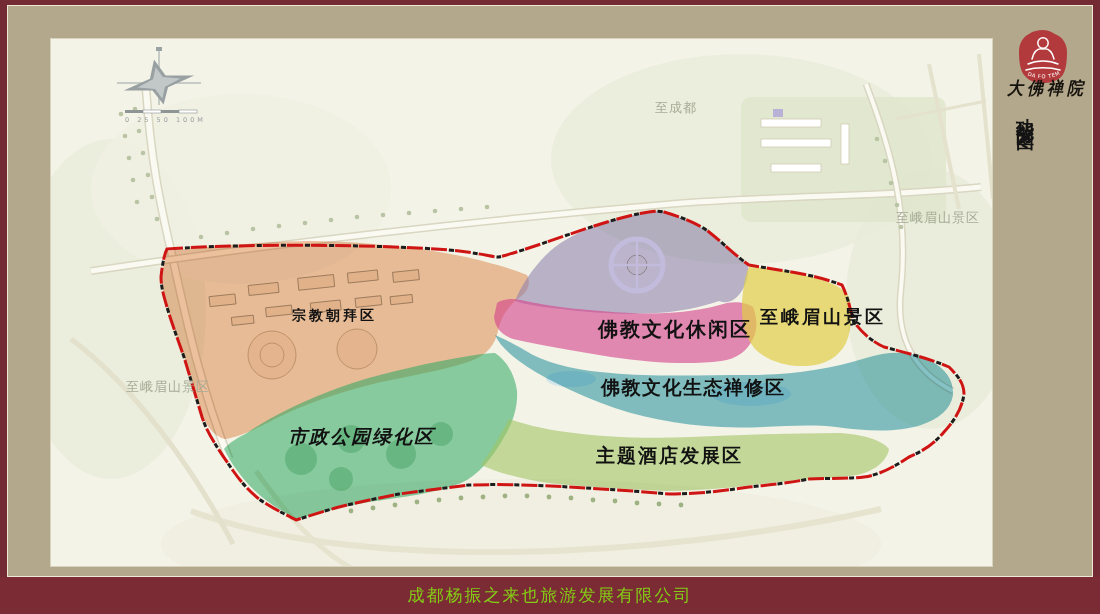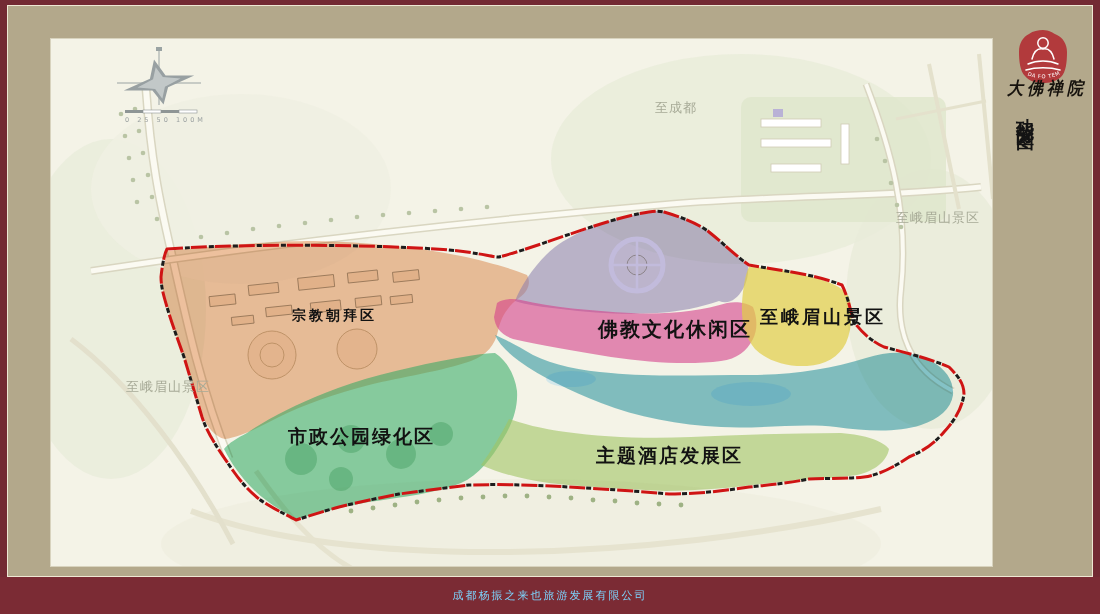--- a/index.html
+++ b/index.html
@@ -37,21 +37,21 @@
   .vtitle{
     position:absolute;left:20px;top:92px;
     writing-mode:vertical-rl;text-orientation:upright;
     font-size:18px;font-weight:bold;letter-spacing:4px;color:#141414;
   }
   .footer{
     position:absolute;left:0;bottom:0;width:100%;height:37px;
     background:#7b2b34;display:flex;align-items:center;justify-content:center;
   }
   .footer span{
-    color:#7dd3fc;font-size:11px;letter-spacing:2px;
+    color:#84cc16;font-size:17px;letter-spacing:2px;
   }
 </style>
 </head>
 <body>
 
 <div class="page">
   <div class="mat">
 
     <div class="map-area">
       <svg width="943" height="529" viewBox="0 0 943 529">
@@ -194,21 +194,22 @@
             <rect x="44" y="63" width="18" height="3" fill="#8e9595"></rect>
             <rect x="62" y="63" width="18" height="3" fill="#ffffff" stroke="#8e9595" stroke-width="0.6"></rect>
             <text x="8" y="75" font-size="6.5" fill="#9aa0a0" letter-spacing="3">0 25 50 100M</text>
           </g>
         </g>
       </svg>
 
       <div class="zone-label" style="left:241px;top:269px;font-size:14px;letter-spacing:3px;">宗教朝拜区</div>
       <div class="zone-label" style="left:547px;top:280px;font-size:20px;letter-spacing:2px;">佛教文化休闲区</div>
       <div class="zone-label" style="left:709px;top:269px;font-size:18px;letter-spacing:3px;">至峨眉山景区</div>
-      <div class="zone-label" style="left:237px;top:388px;font-size:19px;letter-spacing:2px;">市政公园绿化区</div>
+      <div class="zone-label" style="left:550px;top:339px;font-size:19px;letter-spacing:1.5px;">佛教文化生态禅修区</div>
+      <div class="zone-label" style="left:237px;top:388px;font-size:19px;letter-spacing:2px;font-style:italic;">市政公园绿化区</div>
       <div class="zone-label" style="left:545px;top:407px;font-size:19px;letter-spacing:2px;">主题酒店发展区</div>
 
       <div class="road-label" style="left:604px;top:60px;">至成都</div>
       <div class="road-label" style="left:845px;top:170px;">至峨眉山景区</div>
       <div class="road-label" style="left:75px;top:339px;">至峨眉山景区</div>
     </div>
 
     <div class="sidebar">
       <svg class="seal" width="52" height="58" viewBox="0 0 52 58">
         <path d="M 26,2 C 32,2 36,5 40,7 C 46,10 50,16 50,24 C 50,34 49,44 44,49 C 38,54 32,55 26,55 C 19,55 12,53 8,48 C 3,43 2,33 2,24 C 2,15 6,9 12,6 C 16,3 21,2 26,2 Z" fill="#b23a3c"></path>

